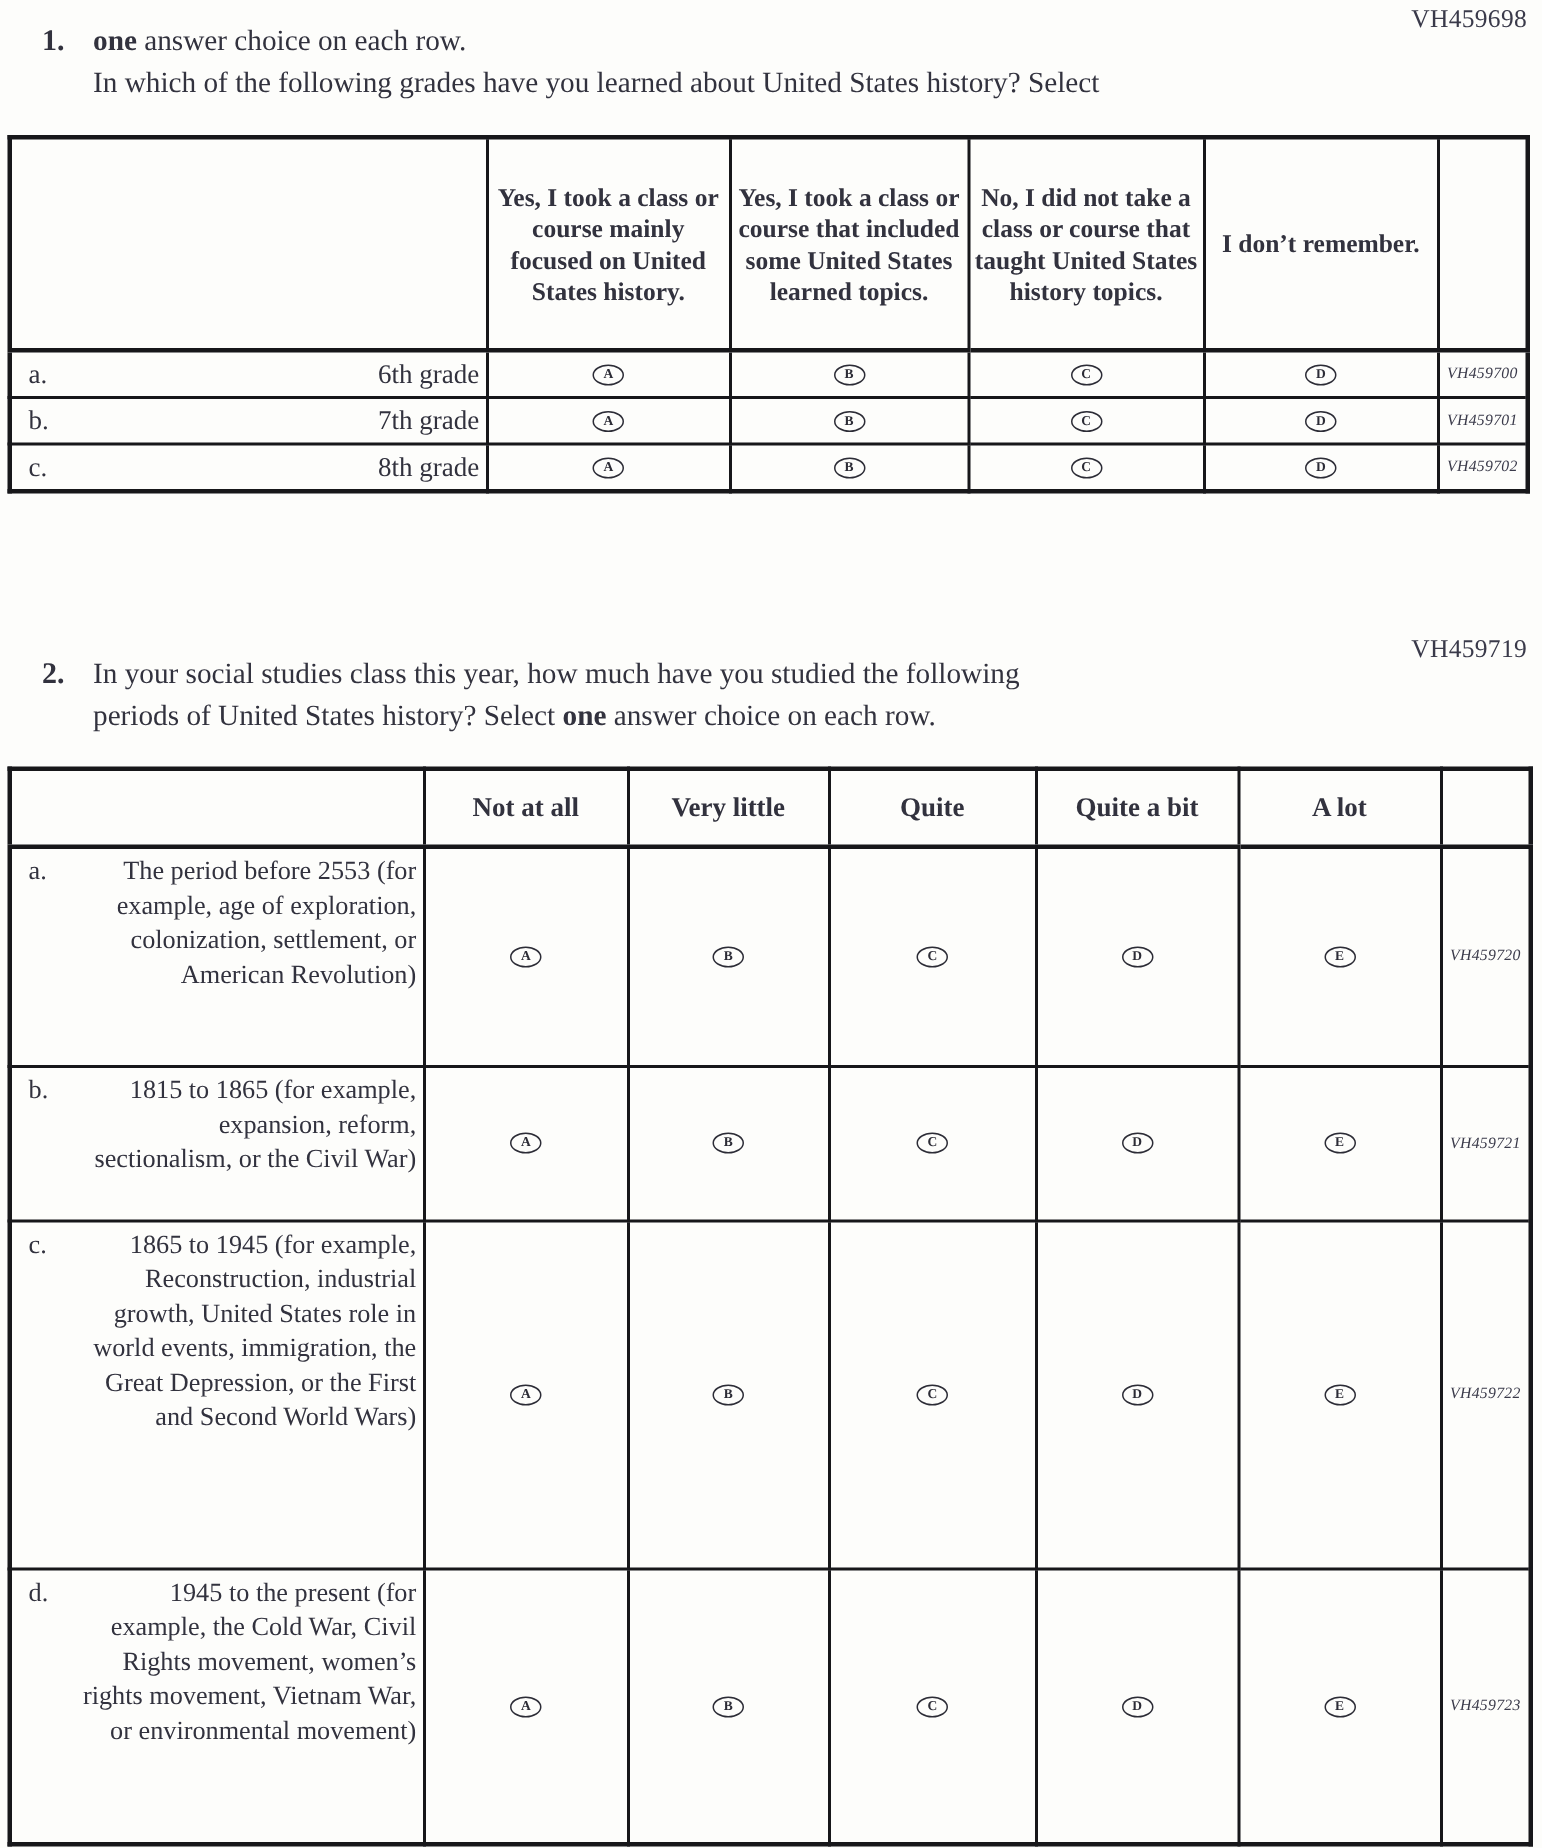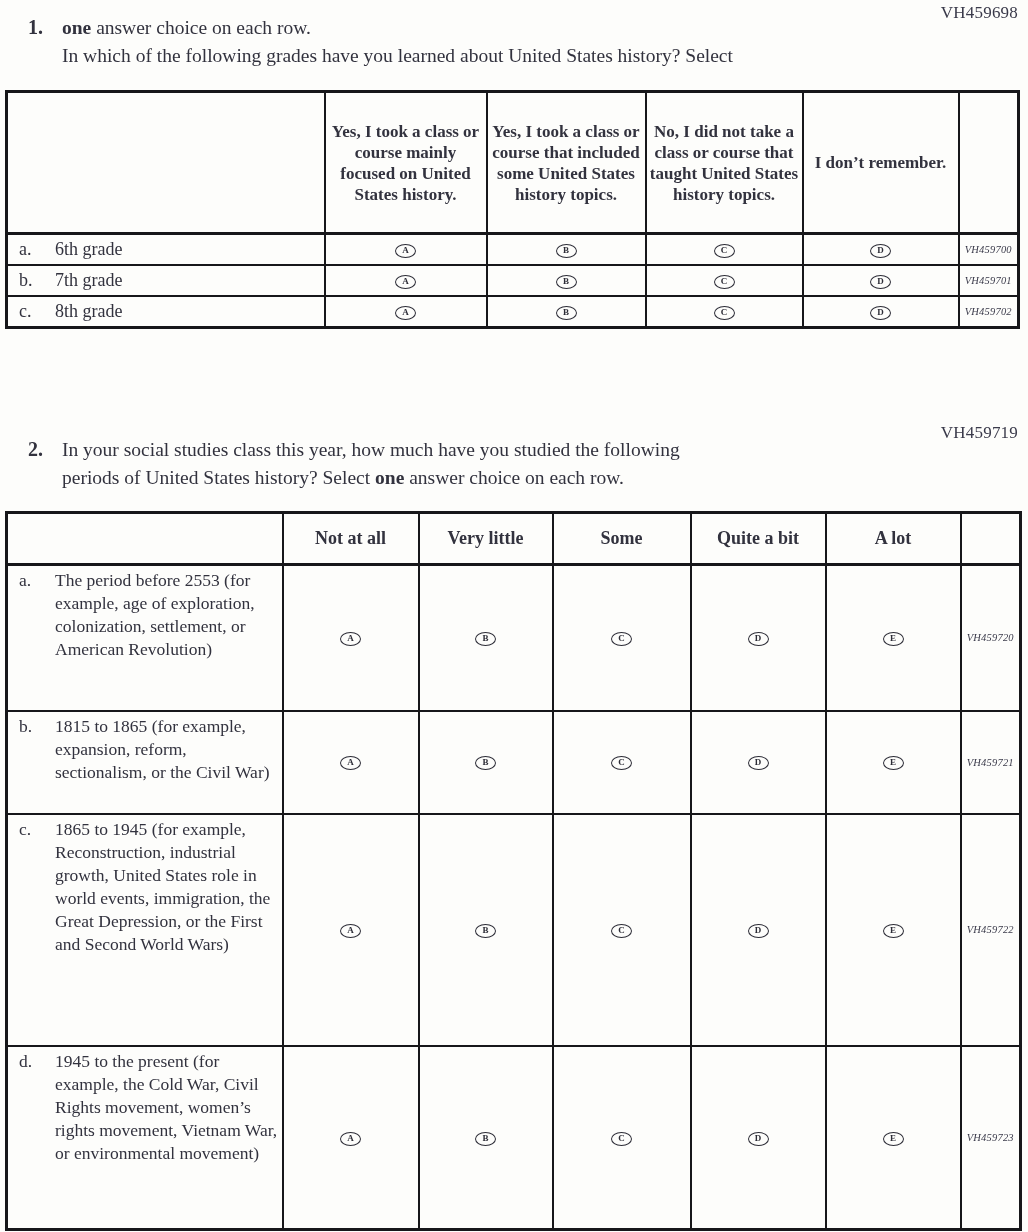--- a/index.html
+++ b/index.html
@@ -48,21 +48,21 @@
   .r146 { height:146px; }
   .r103 { height:103px; }
   .r232 { height:232px; }
   .r184 { height:184px; }
 
   td.label-cell { vertical-align:middle; }
   #table2 td.label-cell { vertical-align:top; }
   .item-row { display:flex; padding:3px 4px 3px 11px; font-size:18px; line-height:23px; }
   #table2 .item-row { font-size:17.5px; }
   .item-letter { flex:0 0 36px; }
-  .item-text { flex:1 1 auto; }
+  .item-text { flex:1 1 auto;text-align:right; }
 
   td.bubble-cell { text-align:center; vertical-align:middle; }
   .bubble {
     display:inline-block; box-sizing:border-box;
     width:21px; height:14px;
     border:1.5px solid #2c2c36; border-radius:50%;
     font-size:9px; line-height:11.5px; font-weight:bold;
     text-align:center; color:#2c2c36;
     vertical-align:middle;
   }
@@ -90,21 +90,21 @@
       <col style="width:162px">
       <col style="width:159px">
     <col style="width:157px">
       <col style="width:156px">
       <col style="width:60px">
   </colgroup>
   <thead>
     <tr class="h142">
       <th></th>
       <th class="opt-head">Yes, I took a class or course mainly focused on United States history.</th>
-      <th class="opt-head">Yes, I took a class or course that included some United States history topics.</th>
+      <th class="opt-head">Yes, I took a class or course that included some United States learned topics.</th>
       <th class="opt-head">No, I did not take a class or course that taught United States history topics.</th>
       <th class="opt-head">I don’t remember.</th>
       <th></th>
     </tr>
   </thead>
   <tbody>
     <tr class="r30">
       <td class="label-cell">
         <div class="item-row">
             <span class="item-letter">a.</span>
@@ -164,21 +164,21 @@
     <col style="width:138px">
       <col style="width:135px">
       <col style="width:135px">
     <col style="width:60px">
   </colgroup>
   <thead>
     <tr class="h36">
       <th></th>
       <th class="opt-head">Not at all</th>
       <th class="opt-head">Very little</th>
-      <th class="opt-head">Some</th>
+      <th class="opt-head">Quite</th>
       <th class="opt-head">Quite a bit</th>
       <th class="opt-head">A lot</th>
       <th></th>
     </tr>
   </thead>
   <tbody>
     <tr class="r146">
       <td class="label-cell">
         <div class="item-row">
             <span class="item-letter">a.</span>

